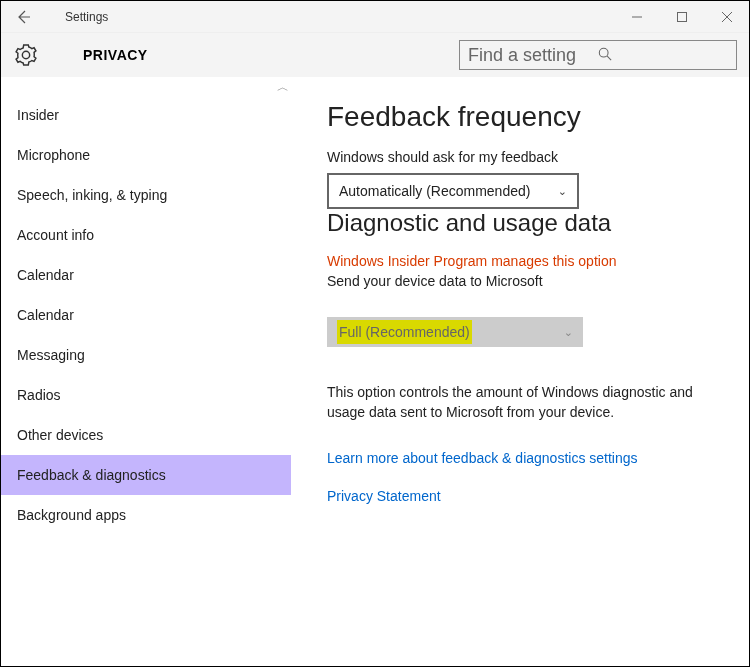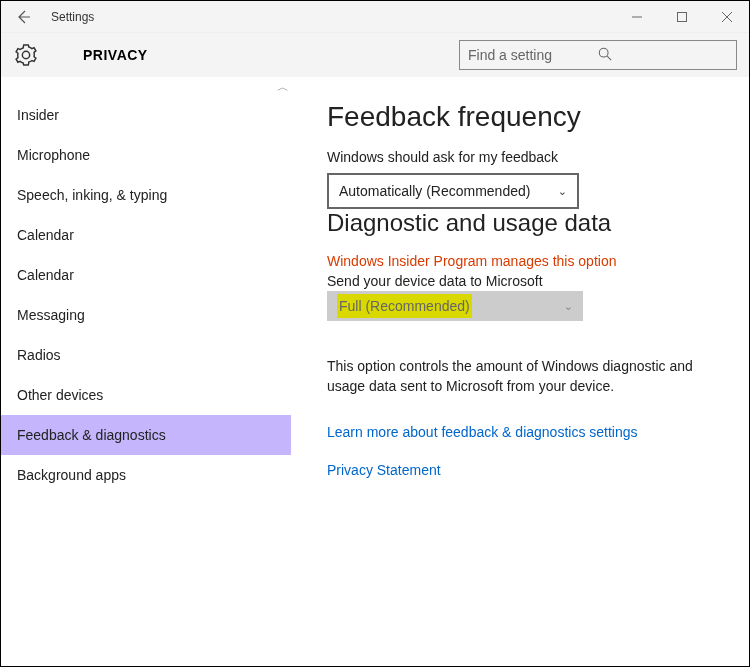--- a/index.html
+++ b/index.html
@@ -2,50 +2,50 @@
 <html><head>
 <meta charset="utf-8">
 <style>
   * { box-sizing: border-box; font-family: "Segoe UI", -apple-system, sans-serif; }
   html, body { margin: 0; padding: 0; }
   body { width: 750px; height: 667px; border: 1px solid #000; background: #fff; overflow: hidden; position: relative; }
 
   
   .titlebar { height: 32px; background: #f4f4f4; display: flex; align-items: center; padding: 0 0 0 6px; font-size: 12px; color: #333; border-bottom: 1px solid #eee; }
   .titlebar .back { width: 32px; display: flex; justify-content: center; align-items: center; color: #555; font-size: 16px; }
-  .titlebar .title { margin-left: 12px; flex: 1; }
+  .titlebar .title { margin-left: 26px; flex: 1; }
   .titlebar .winctl { display: flex; }
   .titlebar .winctl div { width: 45px; height: 32px; display: flex; align-items: center; justify-content: center; color: #666; font-size: 11px; }
 
   
   .header { height: 44px; background: #f4f4f4; display: flex; align-items: center; padding: 0 12px; }
   .header .gear { width: 26px; height: 26px; display: flex; align-items: center; justify-content: center; color: #333; }
   .header .section { margin-left: 12px; font-size: 14px; font-weight: 600; letter-spacing: 0.5px; flex: 1; padding-left: 32px; }
-  .search { width: 278px; height: 30px; margin-right: 0; border: 1px solid #888; display: flex; align-items: center; padding: 0 8px; font-size: 14px; color: #666; background: #f4f4f4; }
+  .search { width: 278px; height: 30px; margin-right: 0; border: 1px solid #888; display: flex; align-items: center; padding: 0 8px; font-size: 18px; color: #666; background: #f4f4f4; }
   .search span { flex: 1; }
   .search .sicon { font-size: 13px; color: #666; }
 
   
   .content { display: flex; height: calc(100% - 76px); }
   .sidebar { width: 290px; background: #fff; position: relative; padding-top: 18px; }
   .sidebar .scrollhint { position: absolute; top: 2px; right: 2px; color: #888; font-size: 12px; }
   .sidebar-item { padding: 12px 16px; font-size: 14px; color: #222; cursor: default; }
   .sidebar-item.selected { background: #c4b5fd; }
   .main { flex: 1; padding: 24px 30px 24px 36px; overflow: auto; }
 
   h2.section-heading { font-weight: 400; color: #222; margin: 0 0 16px 0; }
   .h-big { font-size: 28px; }
   .h-med { font-size: 24px; margin-top: 28px; }
 
   .label { font-size: 14px; color: #222; margin-bottom: 8px; }
   .select { width: 252px; height: 26px; border: 2px solid #666; display: flex; align-items: center; padding: 16px 10px; font-size: 14px; color: #222; background: #fff; }
   .select .chev { margin-left: auto; font-size: 11px; color: #444; }
 
   .warn { color: #d83b01; font-size: 14px; margin-top: 6px; margin-bottom: 4px; }
-  .disabled-select { width: 256px; height: 30px; background: #ccc; display: flex; align-items: center; padding: 0 10px; font-size: 14px; margin-top: 2px; }
+  .disabled-select { width: 256px; height: 30px; background: #ccc; display: flex; align-items: center; padding: 0 10px; font-size: 14px; margin-top: 28px; }
   .highlight { background: #d9d900; color: #666; padding: 0 2px; display: inline-block; line-height: 24px; }
   .disabled-select .chev { margin-left: auto; font-size: 11px; color: #888; }
 
   .desc { font-size: 14px; color: #222; margin-top: 36px; line-height: 1.4; }
   .link { color: #0066cc; font-size: 14px; margin-top: 28px; cursor: pointer; }
   .link2 { margin-top: 22px; }
 </style>
 </head>
 <body>
 
@@ -94,20 +94,21 @@
   </div>
 </div>
 
 <div class="content">
   <div class="sidebar">
     <div class="scrollhint">︿</div>
     <div id="sidebar-list">
         <div class="sidebar-item">Insider</div>
         <div class="sidebar-item">Microphone</div>
         <div class="sidebar-item">Speech, inking, &amp; typing</div>
+        <div class="sidebar-item">Account info</div>
         <div class="sidebar-item">Calendar</div>
         <div class="sidebar-item">Calendar</div>
         <div class="sidebar-item">Messaging</div>
         <div class="sidebar-item">Radios</div>
         <div class="sidebar-item">Other devices</div>
         <div class="sidebar-item selected">Feedback &amp; diagnostics</div>
         <div class="sidebar-item">Background apps</div>
       </div>
   </div>
 

